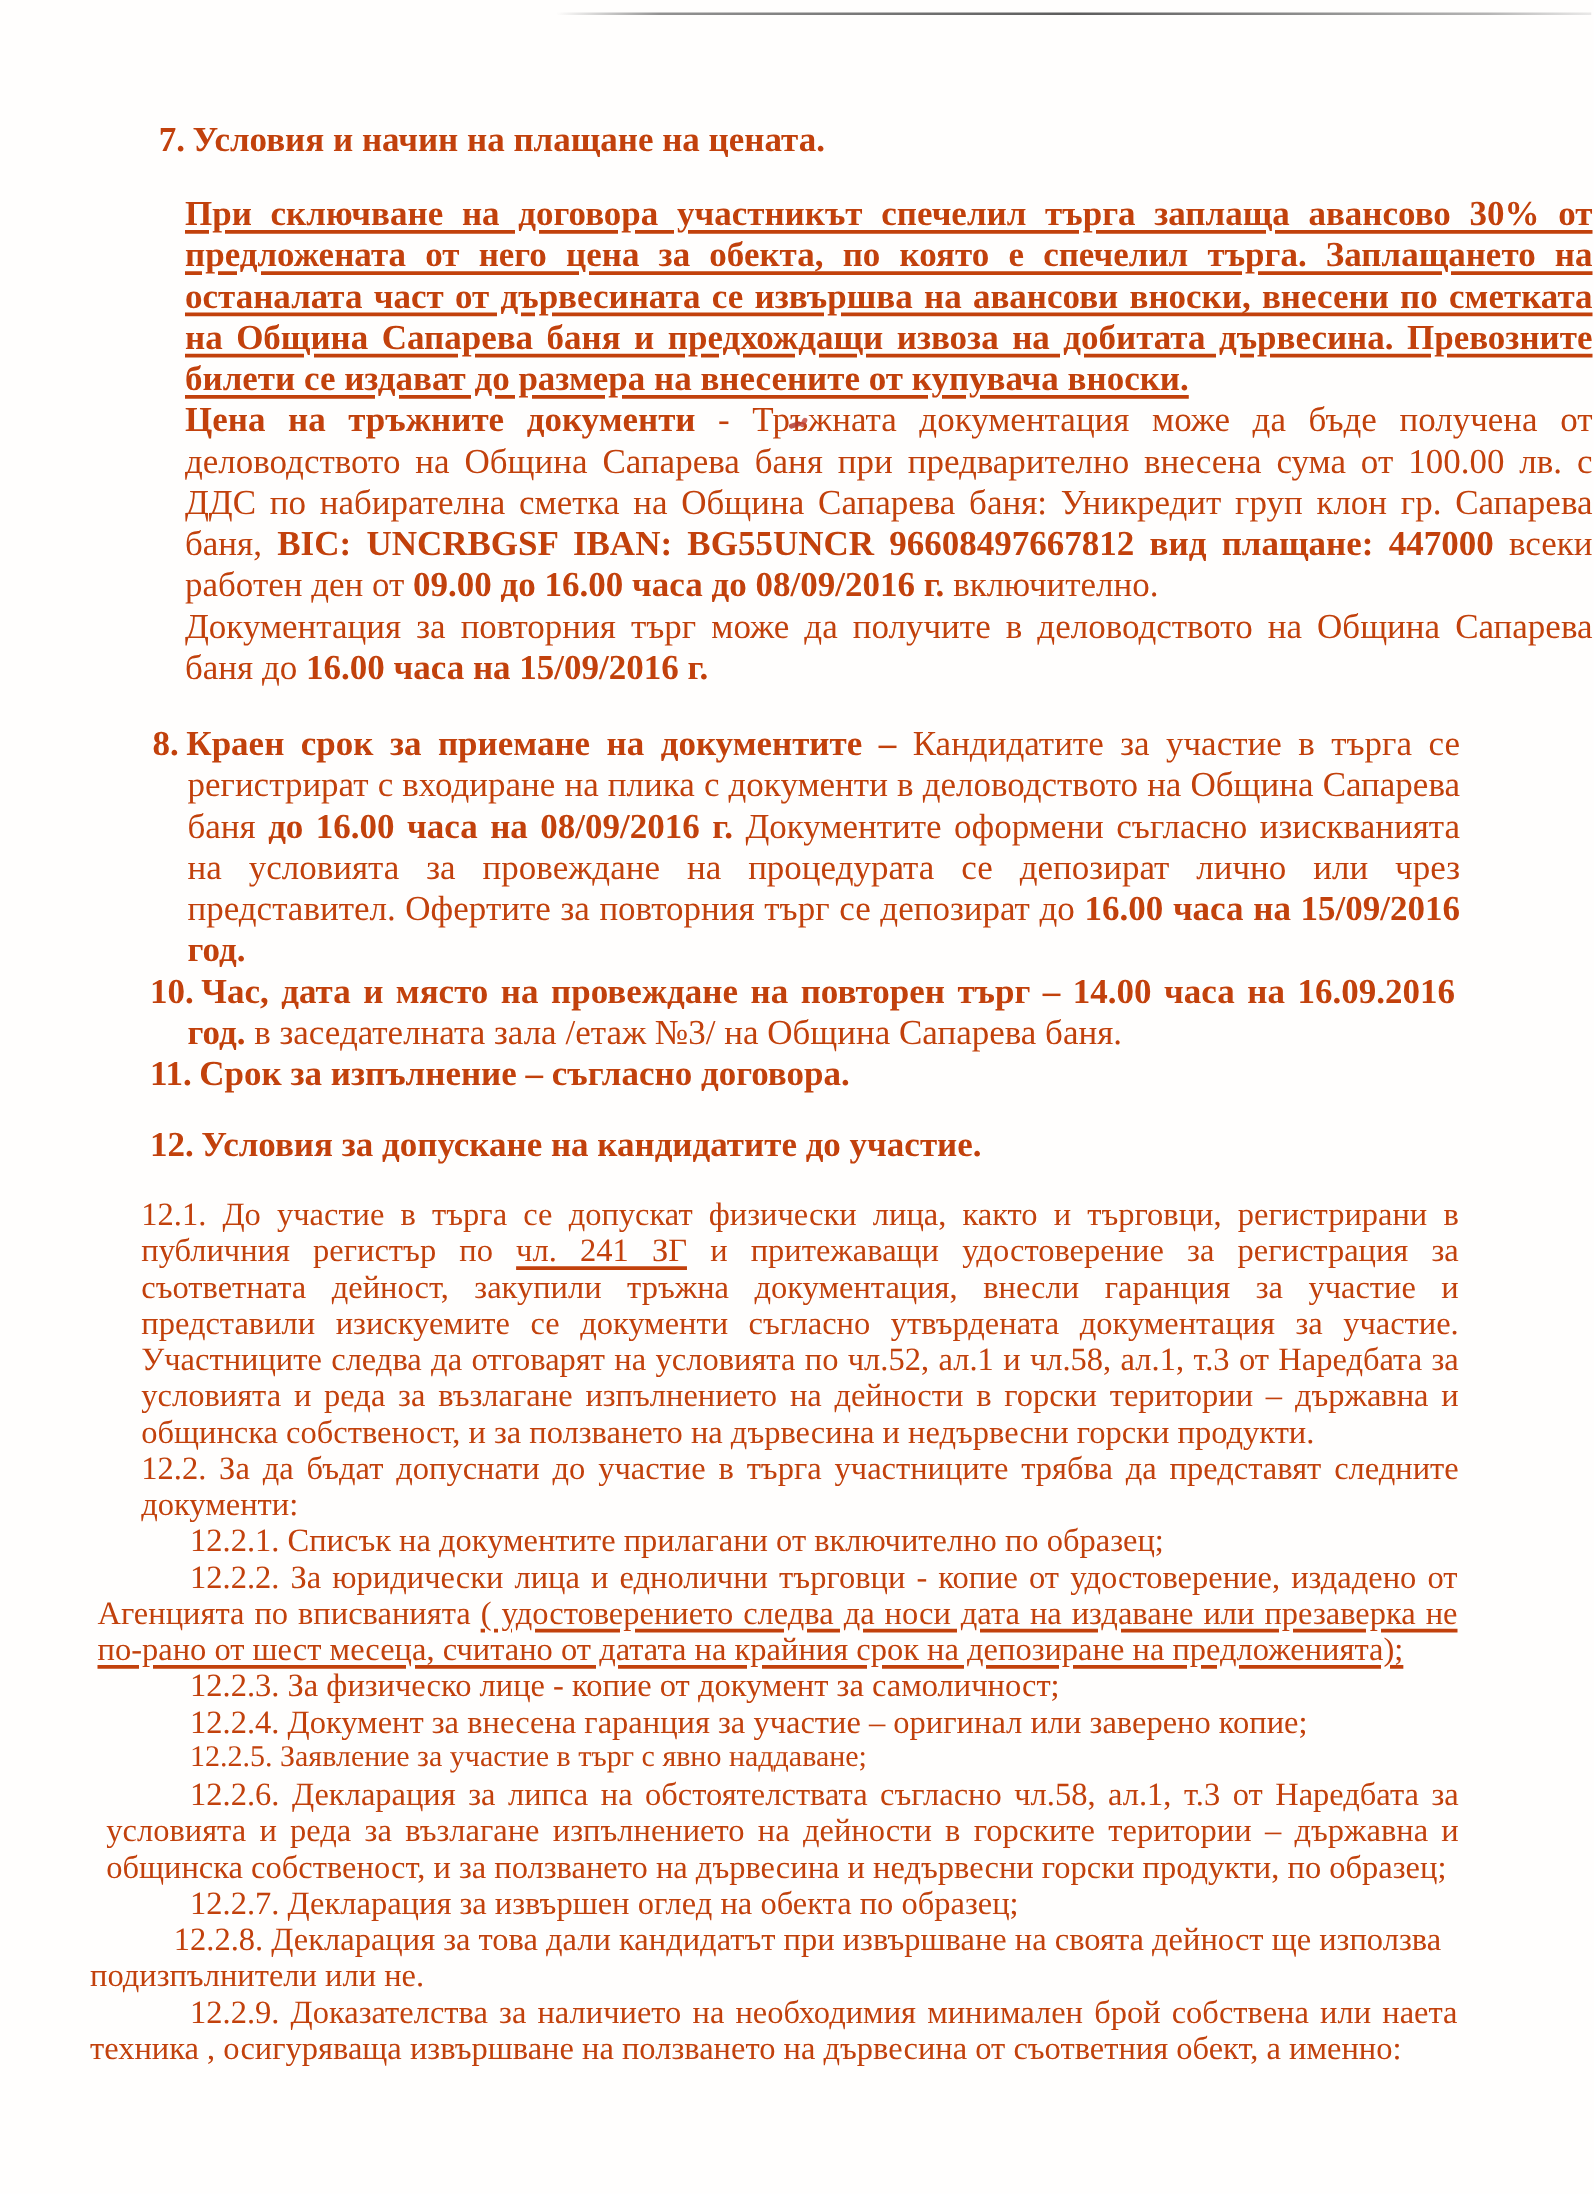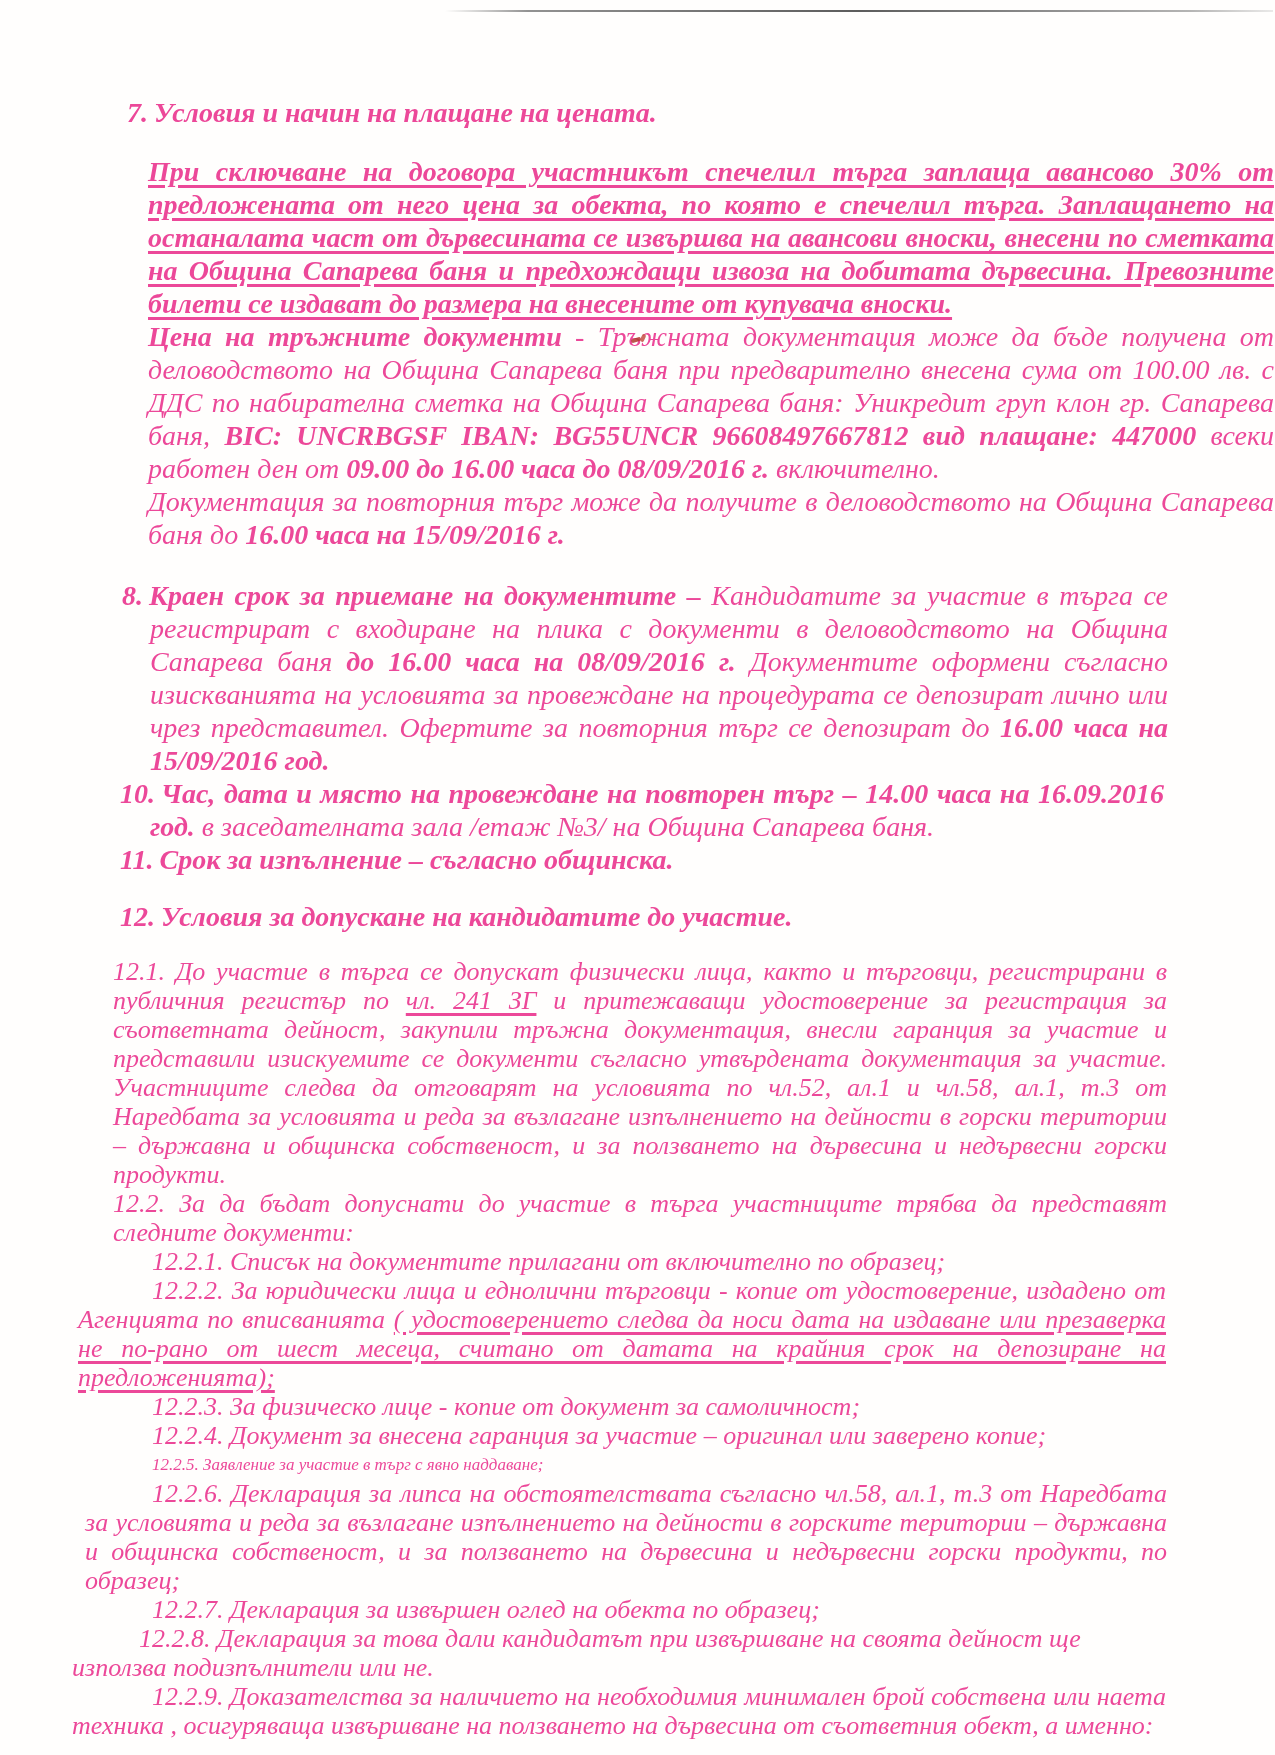--- a/index.html
+++ b/index.html
@@ -2,22 +2,21 @@
 <html lang="bg"><head>
 <meta charset="utf-8">
 <style>
   html,body { margin:0; padding:0; background:#ffffff; }
   .page {
     position:relative;
     width:1275px; height:1755px;
     background:#fffefd;
     overflow:hidden;
     font-family:"Liberation Serif","DejaVu Serif",serif;
-    color:#ec4899;
-    font-style:italic;
+    color:#c2410c;
     -webkit-font-smoothing:antialiased;
   }
   .blk { text-align:justify; text-align-last:left; }
   .blk .b { font-weight:700; }
   .blk .u { text-decoration:underline; text-decoration-thickness:2.5px; text-underline-offset:4px; }
   .blk .num { font-weight:700; margin-right:6px; }
 
   
   .section-7-heading        { margin:96px 0 0 127px; font-size:28px; line-height:33px; text-align:left; }
   .advance-payment-clause   { margin:26px 0 0 148px; width:1126px; font-size:28px; line-height:33px; }
@@ -29,21 +28,21 @@
   .section-11-term          { margin:0 0 0 150px;  text-indent:-30px; font-size:28px; line-height:33px; text-align:left; }
   .section-12-heading       { margin:24px 0 0 150px; text-indent:-30px; font-size:28px; line-height:33px; text-align:left; }
 
   
   .clause-12-1   { margin:24px 0 0 113px; width:1054px; font-size:26px; line-height:29px; }
   .clause-12-2   { margin:0 0 0 113px; width:1054px; font-size:26px; line-height:29px; }
   .clause-12-2-1 { margin:0 0 0 85px; text-indent:67px; font-size:26px; line-height:29px; text-align:left; }
   .clause-12-2-2 { margin:0 0 0 78px; width:1088px; text-indent:74px; font-size:26px; line-height:29px; }
   .clause-12-2-3 { margin:0 0 0 85px; text-indent:67px; font-size:26px; line-height:29px; text-align:left; }
   .clause-12-2-4 { margin:0 0 0 85px; text-indent:67px; font-size:26px; line-height:29px; text-align:left; }
-  .clause-12-2-5 { margin:0 0 0 85px; text-indent:67px; font-size:17px; line-height:29px; text-align:right; }
+  .clause-12-2-5 { margin:0 0 0 85px; text-indent:67px; font-size:24px; line-height:29px; text-align:right; }
   .clause-12-2-6 { margin:0 0 0 85px; width:1082px; text-indent:67px; font-size:26px; line-height:29px; }
   .clause-12-2-7 { margin:0 0 0 85px; text-indent:67px; font-size:26px; line-height:29px; text-align:left; }
   .clause-12-2-8 { margin:0 0 0 72px; width:1082px; text-indent:67px; font-size:26px; line-height:29px; text-align:left; }
   .clause-12-2-9 { margin:0 0 0 72px; width:1094px; text-indent:80px; font-size:26px; line-height:29px; }
 
   
   .scan-line {
     position:absolute; top:10px; left:445px; width:828px; height:2px;
     background:linear-gradient(90deg,
       rgba(140,140,140,0) 0%, rgba(110,110,110,.75) 10%,
@@ -65,21 +64,21 @@
 <div class="page">
   <div class="scan-line"></div>
   <div class="red-mark"></div>
   <div class="doc">
       <div class="blk section-7-heading"><span class="num">7.</span><span class="b">Условия и начин на плащане на цената.</span></div>
       <div class="blk advance-payment-clause"><span class="b u">При сключване на договора участникът спечелил търга заплаща авансово 30% от предложената от него цена за обекта, по която е спечелил търга. Заплащането на останалата част от дървесината се извършва на авансови вноски, внесени по сметката на Община Сапарева баня и предхождащи извоза на добитата дървесина. Превозните билети се издават до размера на внесените от купувача вноски.</span></div>
       <div class="blk tender-docs-price"><span class="b">Цена на тръжните документи</span><span> - Тръжната документация може да бъде получена от деловодството на Община Сапарева баня при предварително внесена сума от 100.00 лв. с ДДС по набирателна сметка на Община Сапарева баня: Уникредит груп клон гр. Сапарева баня, </span><span class="b">BIC: UNCRBGSF  IBAN: BG55UNCR 96608497667812 вид плащане: 447000</span><span> всеки работен ден от </span><span class="b">09.00 до 16.00 часа до 08/09/2016 г.</span><span> включително.</span></div>
       <div class="blk repeat-tender-docs"><span>Документация за повторния търг може да получите в деловодството на Община Сапарева баня до </span><span class="b">16.00 часа на 15/09/2016 г.</span></div>
       <div class="blk section-8-deadline"><span class="num">8.</span><span class="b">Краен срок за приемане на документите – </span><span>Кандидатите за участие в търга се регистрират с входиране  на плика с документи в деловодството  на Община Сапарева баня </span><span class="b">до 16.00 часа на 08/09/2016 г.</span><span> Документите оформени съгласно изискванията на условията за провеждане на процедурата се депозират лично или чрез представител. Офертите за повторния търг се депозират до </span><span class="b">16.00 часа на 15/09/2016 год.</span></div>
       <div class="blk section-10-repeat-auction"><span class="num">10.</span><span class="b">Час, дата и място на провеждане на повторен търг – 14.00 часа на 16.09.2016 год.</span><span>  в заседателната зала /етаж №3/ на  Община Сапарева баня.</span></div>
-      <div class="blk section-11-term"><span class="num">11.</span><span class="b">Срок за изпълнение – съгласно общинска.</span></div>
+      <div class="blk section-11-term"><span class="num">11.</span><span class="b">Срок за изпълнение – съгласно договора.</span></div>
       <div class="blk section-12-heading"><span class="num">12.</span><span class="b">Условия за допускане на кандидатите до участие.</span></div>
       <div class="blk clause-12-1"><span>12.1. До участие в търга се допускат физически лица, както и търговци, регистрирани в публичния регистър по </span><span class="u">чл. 241 ЗГ</span><span> и притежаващи удостоверение за регистрация за съответната дейност, закупили тръжна документация, внесли гаранция за участие и представили изискуемите се документи съгласно утвърдената документация за участие. Участниците следва да отговарят на условията по чл.52, ал.1 и чл.58, ал.1, т.3 от Наредбата за условията и реда за възлагане изпълнението на дейности в горски територии – държавна и общинска собственост, и за ползването на дървесина и недървесни горски продукти.</span></div>
       <div class="blk clause-12-2"><span>12.2.  За да бъдат допуснати до участие в търга участниците трябва да представят следните документи:</span></div>
       <div class="blk clause-12-2-1"><span>12.2.1. Списък на документите прилагани от включително по образец;</span></div>
       <div class="blk clause-12-2-2"><span>12.2.2. За юридически лица и еднолични търговци - копие от удостоверение, издадено от Агенцията по вписванията </span><span class="u">( удостоверението следва да носи дата на издаване или презаверка не по-рано от шест  месеца, считано от датата на крайния срок на депозиране на предложенията);</span></div>
       <div class="blk clause-12-2-3"><span>12.2.3. За физическо лице - копие от документ за самоличност;</span></div>
       <div class="blk clause-12-2-4"><span>12.2.4. Документ за внесена гаранция за участие – оригинал или заверено копие;</span></div>
       <div class="blk clause-12-2-5"><span>12.2.5. Заявление за участие в търг с явно наддаване;</span></div>
       <div class="blk clause-12-2-6"><span>12.2.6. Декларация за липса на обстоятелствата съгласно чл.58, ал.1, т.3 от Наредбата за условията и реда за възлагане изпълнението на дейности в горските територии – държавна и общинска собственост, и за ползването на дървесина и недървесни горски продукти, по образец;</span></div>
       <div class="blk clause-12-2-7"><span>12.2.7. Декларация за извършен оглед на обекта по образец;</span></div>

